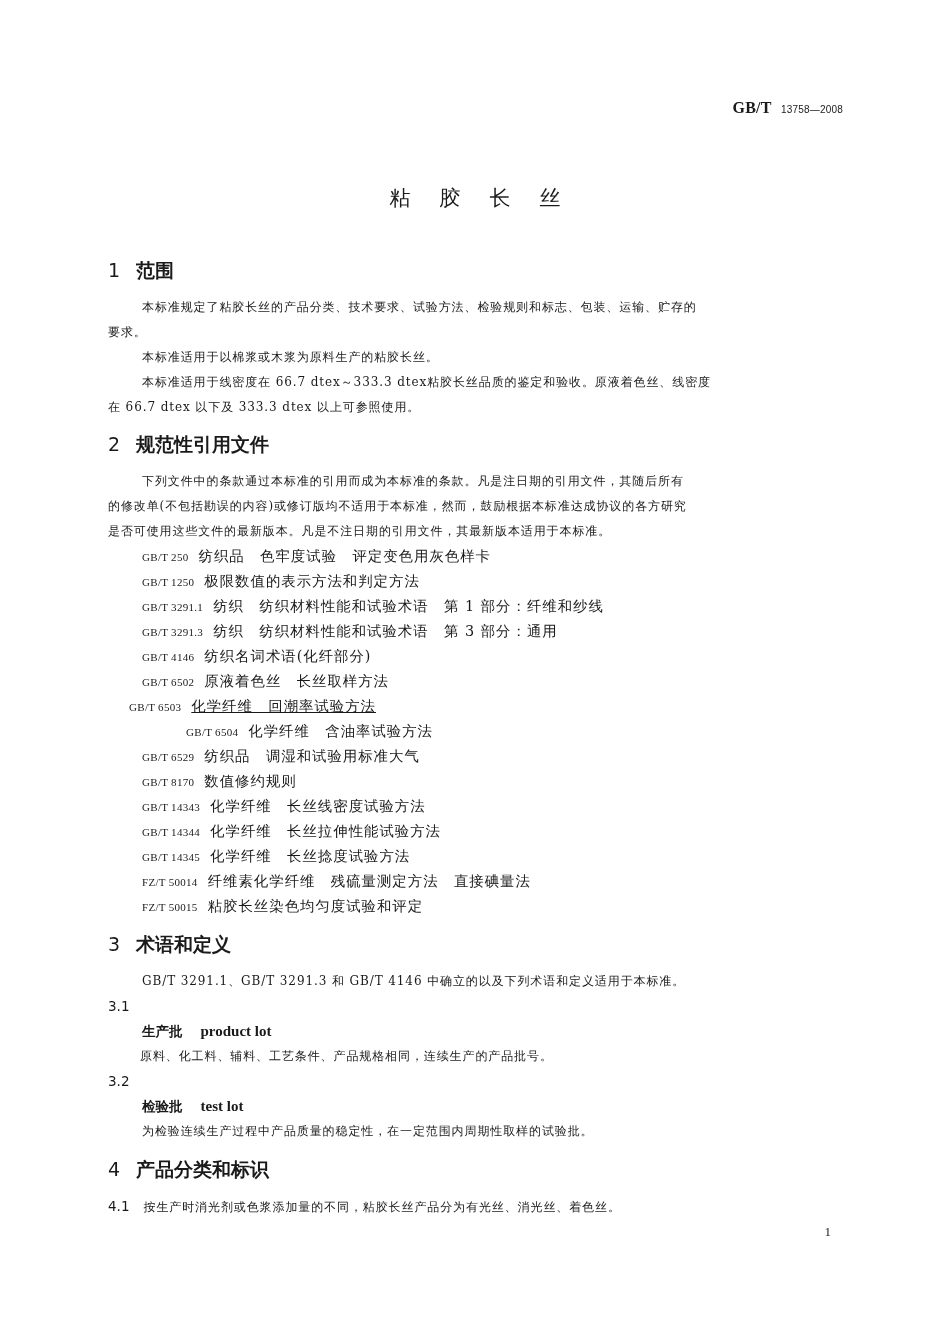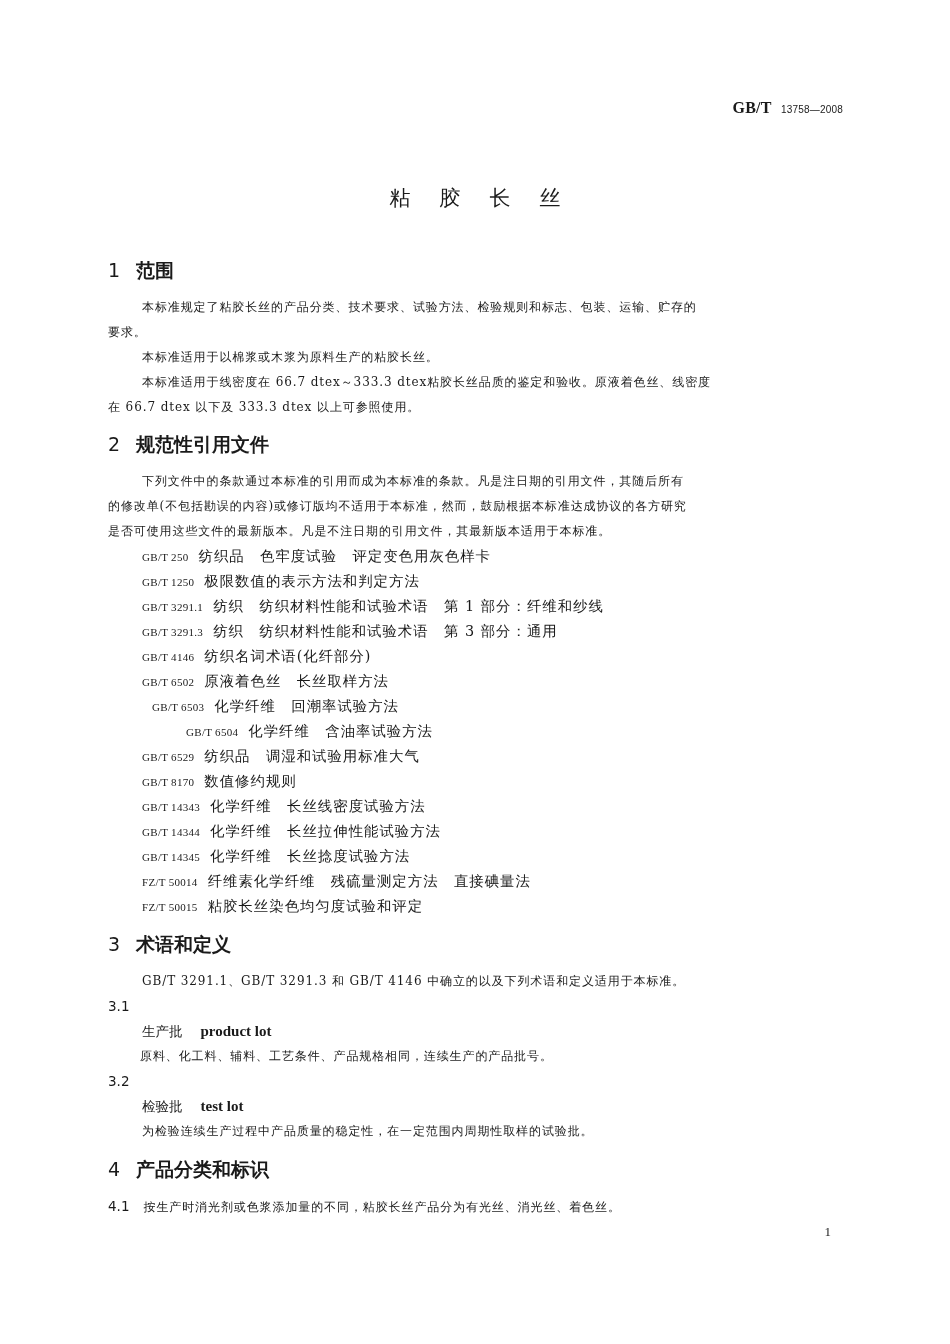--- a/index.html
+++ b/index.html
@@ -19,21 +19,21 @@
     font-family: "DejaVu Sans", sans-serif; font-size: 21px; letter-spacing: 29px;
     padding-left: 29px; box-sizing: border-box;
   }
   .line { position: absolute; white-space: nowrap; font-size: 14.4px; line-height: 20px; }
   .heading { font-family: "DejaVu Sans", sans-serif; font-size: 19px; font-weight: bold; }
   .heading .hnum { font-weight: normal; margin-right: 16px; }
   .subnum { font-family: "DejaVu Sans", sans-serif; font-size: 13.5px; }
   .body-text { font-size: 12px; letter-spacing: 0.9px; }
   .ref .code { display: inline-block; font-family: "Liberation Serif", serif; font-size: 11px; letter-spacing: 0.3px; margin-right: 10px; }
   .ref .title { letter-spacing: 1px; }
-  .term-cn { font-family: "DejaVu Sans", sans-serif; font-weight: normal; font-size: 13.5px; margin-right: 18px; }
+  .term-cn { font-family: "DejaVu Sans", sans-serif; font-weight: bold; font-size: 13.5px; margin-right: 18px; }
   .term-en { font-family: "Liberation Serif", serif; font-weight: bold; font-size: 15px; }
   .page-num { position: absolute; top: 1224px; right: 119px; font-size: 13px; font-family: "Liberation Serif", serif; }
 </style>
 </head>
 <body>
 
 <div class="std-code">
   <span class="prefix">GB/T</span>&nbsp;
   <span class="num">13758—2008</span>
 </div>
@@ -55,21 +55,21 @@
 <div class="line body-text" style="top:471px; left:142px;">下列文件中的条款通过本标准的引用而成为本标准的条款。凡是注日期的引用文件，其随后所有</div>
 <div class="line body-text" style="top:496px; left:108px;">的修改单(不包括勘误的内容)或修订版均不适用于本标准，然而，鼓励根据本标准达成协议的各方研究</div>
 <div class="line body-text" style="top:521px; left:108px;">是否可使用这些文件的最新版本。凡是不注日期的引用文件，其最新版本适用于本标准。</div>
 
 <div class="line ref" style="top:546px; left:142px;"><span class="code">GB/T 250</span><span class="title">纺织品　色牢度试验　评定变色用灰色样卡</span></div>
 <div class="line ref" style="top:571px; left:142px;"><span class="code">GB/T 1250</span><span class="title">极限数值的表示方法和判定方法</span></div>
 <div class="line ref" style="top:596px; left:142px;"><span class="code">GB/T 3291.1</span><span class="title">纺织　纺织材料性能和试验术语　第 1 部分：纤维和纱线</span></div>
 <div class="line ref" style="top:621px; left:142px;"><span class="code">GB/T 3291.3</span><span class="title">纺织　纺织材料性能和试验术语　第 3 部分：通用</span></div>
 <div class="line ref" style="top:646px; left:142px;"><span class="code">GB/T 4146</span><span class="title">纺织名词术语(化纤部分)</span></div>
 <div class="line ref" style="top:671px; left:142px;"><span class="code">GB/T 6502</span><span class="title">原液着色丝　长丝取样方法</span></div>
-<div class="line ref" style="top:696px; left:152px;"><span class="code">GB/T 6503</span><span class="title">化学纤维　回潮率试验方法</span></div>
+<div class="line ref" style="top:696px; left:129px;text-decoration:underline;"><span class="code">GB/T 6503</span><span class="title">化学纤维　回潮率试验方法</span></div>
 <div class="line ref" style="top:721px; left:142px;margin-left:44px;"><span class="code">GB/T 6504</span><span class="title">化学纤维　含油率试验方法</span></div>
 <div class="line ref" style="top:746px; left:142px;"><span class="code">GB/T 6529</span><span class="title">纺织品　调湿和试验用标准大气</span></div>
 <div class="line ref" style="top:771px; left:142px;"><span class="code">GB/T 8170</span><span class="title">数值修约规则</span></div>
 <div class="line ref" style="top:796px; left:142px;"><span class="code">GB/T 14343</span><span class="title">化学纤维　长丝线密度试验方法</span></div>
 <div class="line ref" style="top:821px; left:142px;"><span class="code">GB/T 14344</span><span class="title">化学纤维　长丝拉伸性能试验方法</span></div>
 <div class="line ref" style="top:846px; left:142px;"><span class="code">GB/T 14345</span><span class="title">化学纤维　长丝捻度试验方法</span></div>
 <div class="line ref" style="top:871px; left:142px;"><span class="code">FZ/T 50014</span><span class="title">纤维素化学纤维　残硫量测定方法　直接碘量法</span></div>
 <div class="line ref" style="top:896px; left:142px;"><span class="code">FZ/T 50015</span><span class="title">粘胶长丝染色均匀度试验和评定</span></div>
 
 <div class="line heading" style="top:934px; left:108px;">

